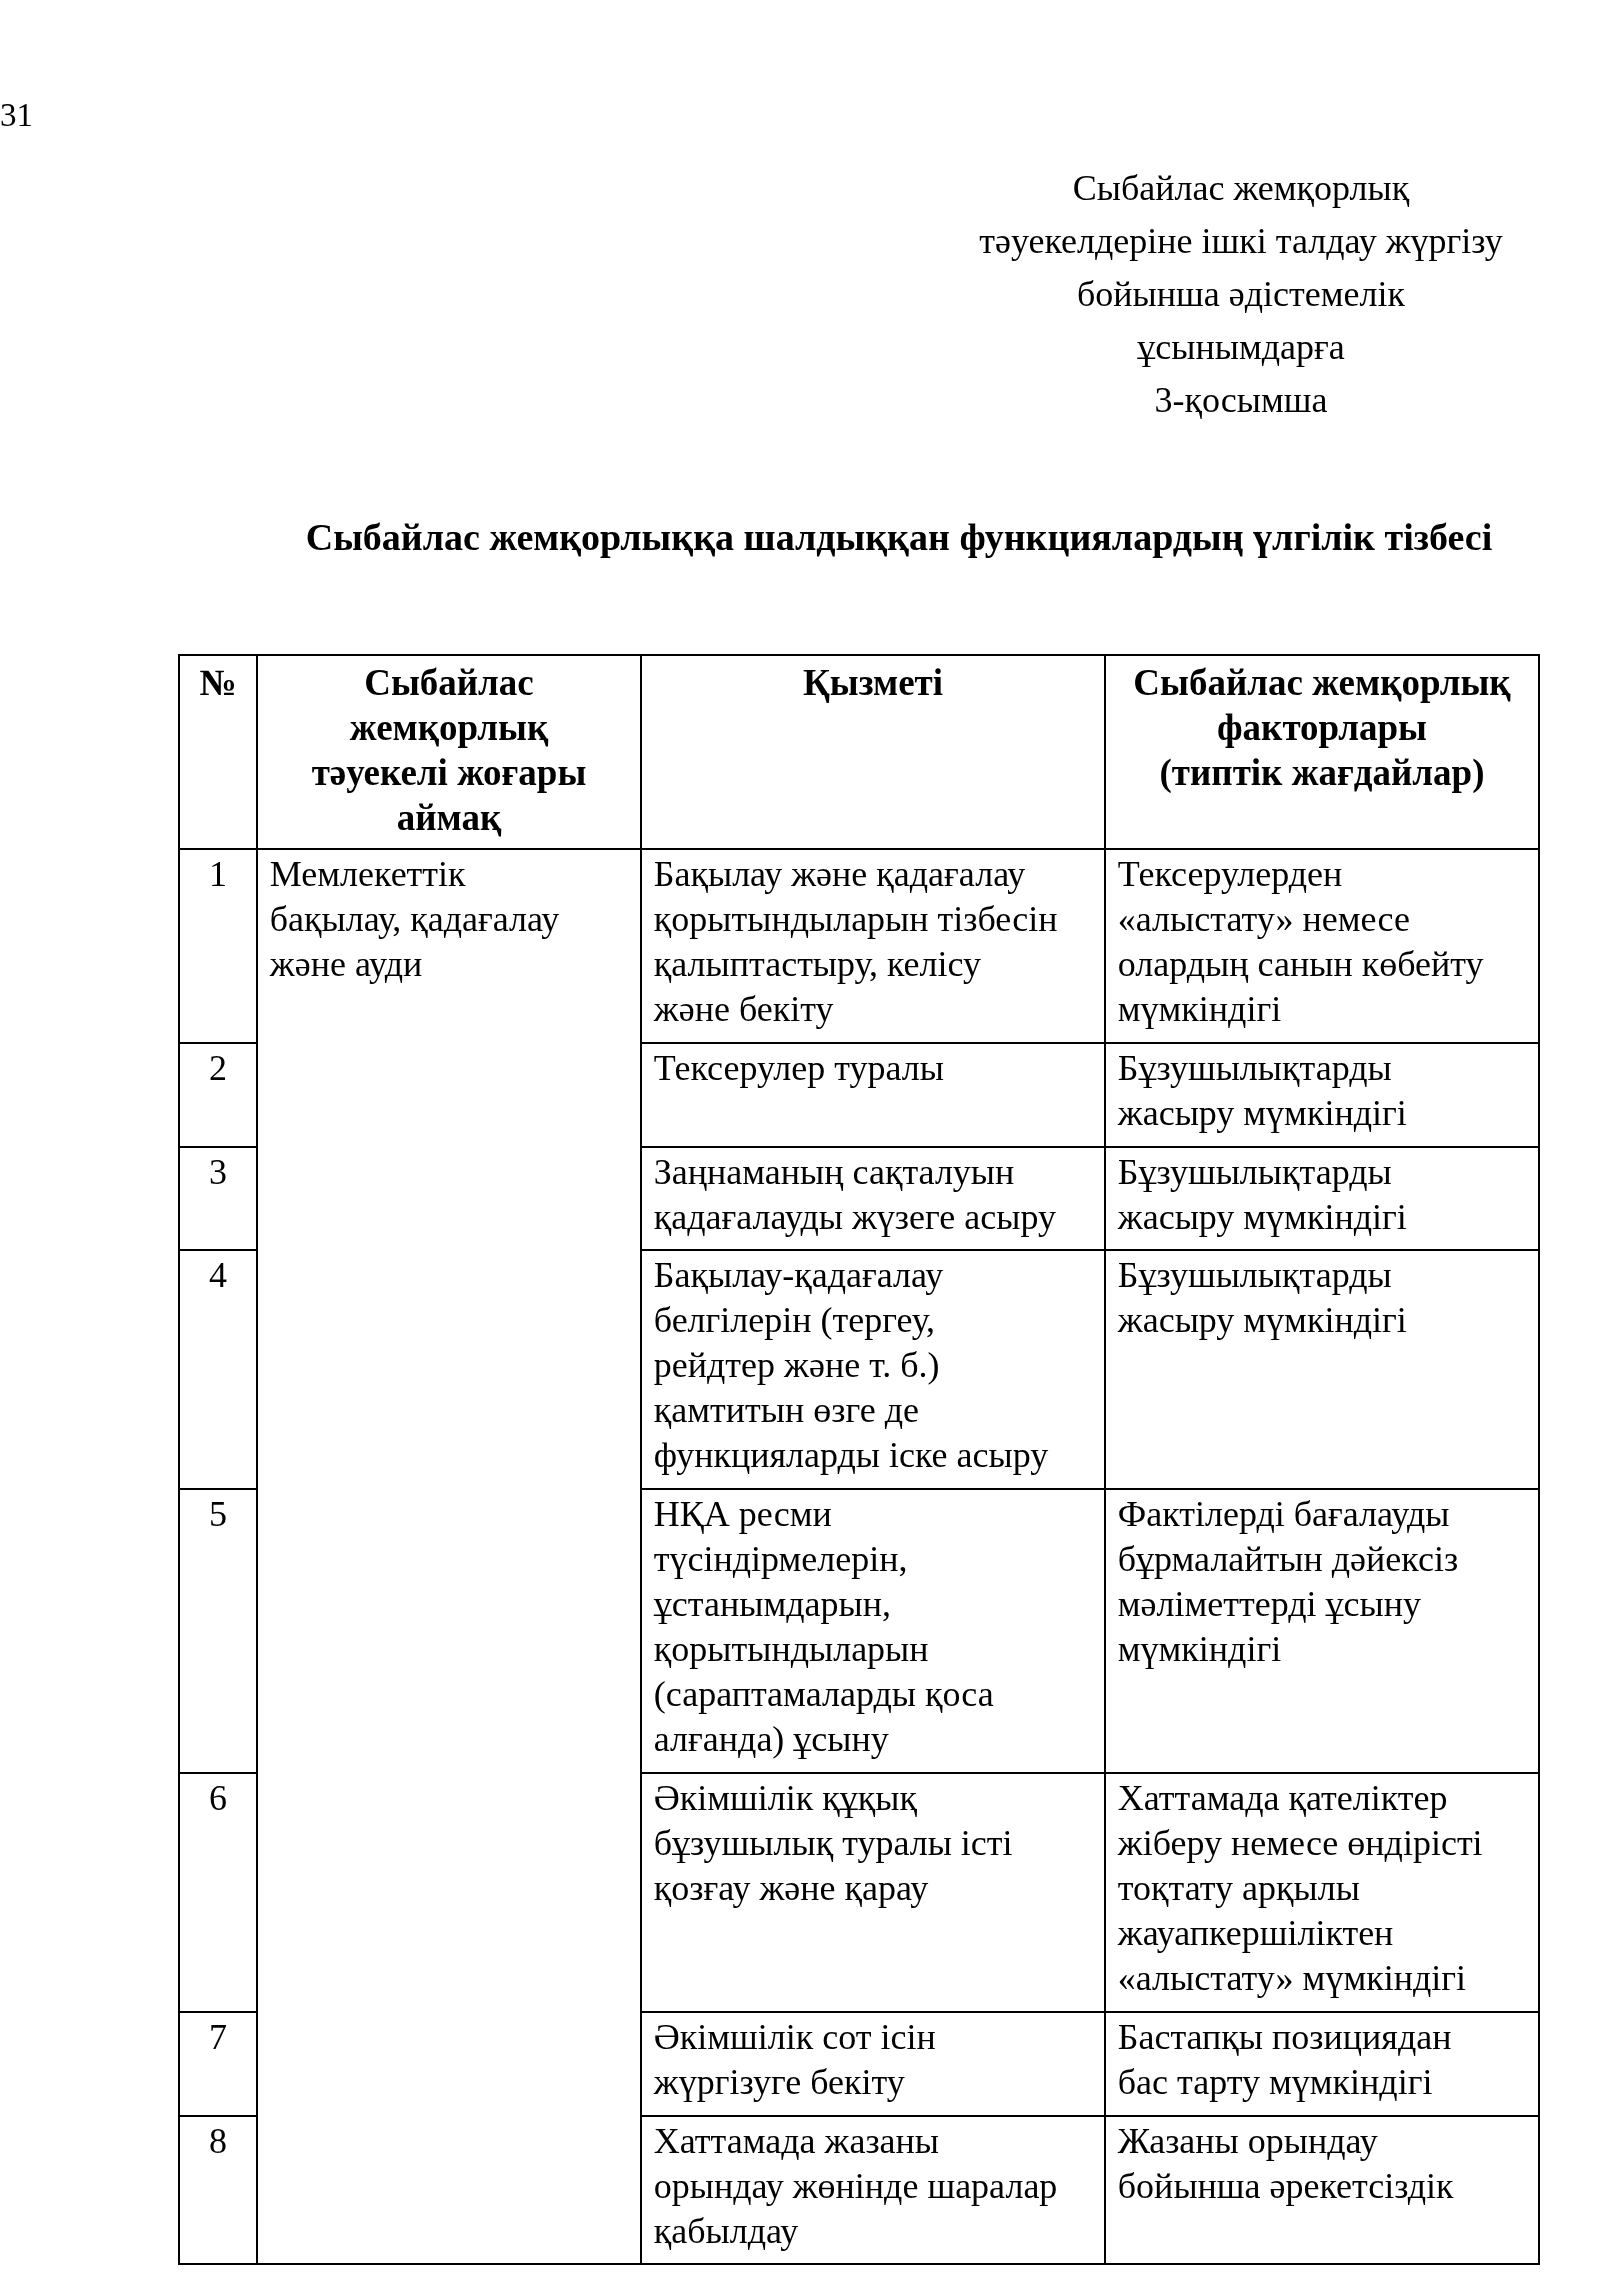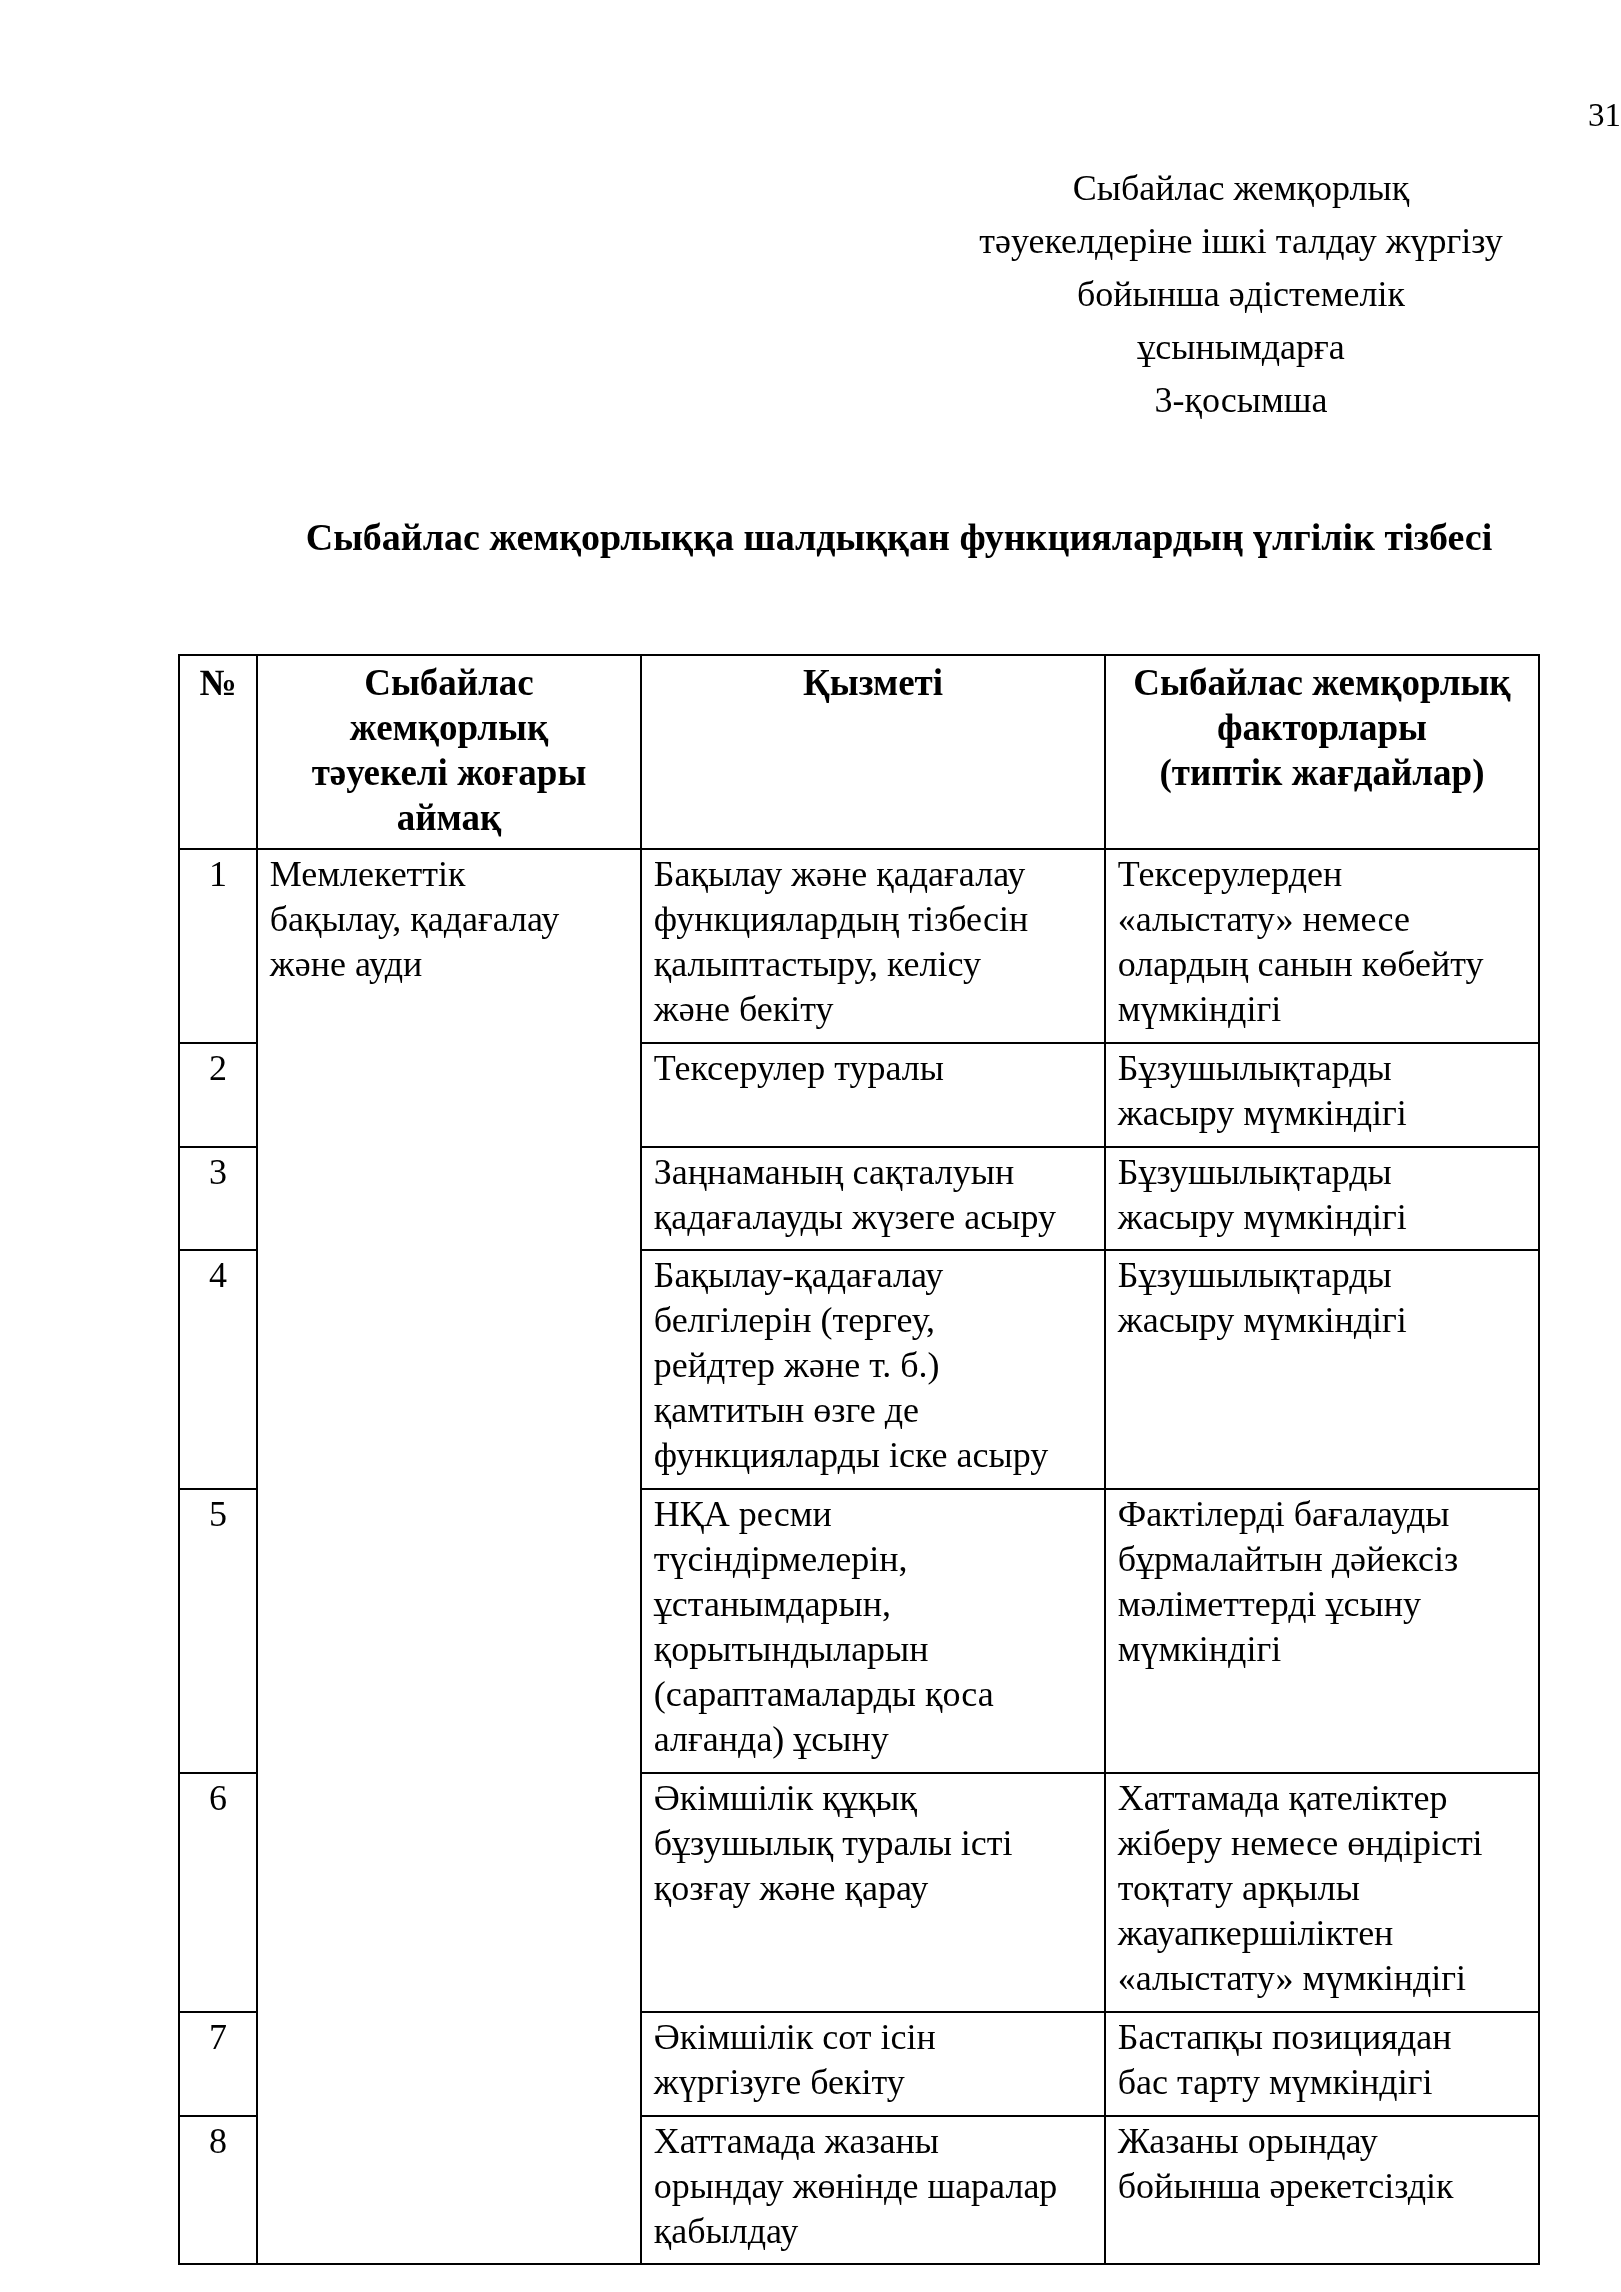--- a/index.html
+++ b/index.html
@@ -8,24 +8,23 @@
     width: 1621px;
     height: 2293px;
     background: #ffffff;
     color: #000000;
     font-family: "Liberation Serif", "DejaVu Serif", serif;
     position: relative;
     overflow: hidden;
   }
   .page-number {
     padding-top: 96px;
-    text-align: right;
+    text-align: left;
     font-size: 33px;
     line-height: 39px;
-    padding-left: 24px;
   }
   .appendix {
     width: 588px;
     margin: 27.4px 86px 0 auto;
     text-align: center;
     font-size: 36px;
     line-height: 53px;
     white-space: pre-line;
   }
   .doc-title {
@@ -101,21 +100,21 @@
 (типтік жағдайлар)</th>
     </tr>
   </thead>
   <tbody>
     <tr>
       <td class="cell-num">1</td>
       <td rowspan="8">Мемлекеттік
 бақылау, қадағалау
 және ауди</td>
       <td>Бақылау және қадағалау
-функциялардың тізбесін
+қорытындыларын тізбесін
 қалыптастыру, келісу
 және бекіту</td>
       <td>Тексерулерден
 «алыстату» немесе
 олардың санын көбейту
 мүмкіндігі</td>
     </tr>
     <tr>
       <td class="cell-num">2</td>
       <td>Тексерулер туралы</td>

